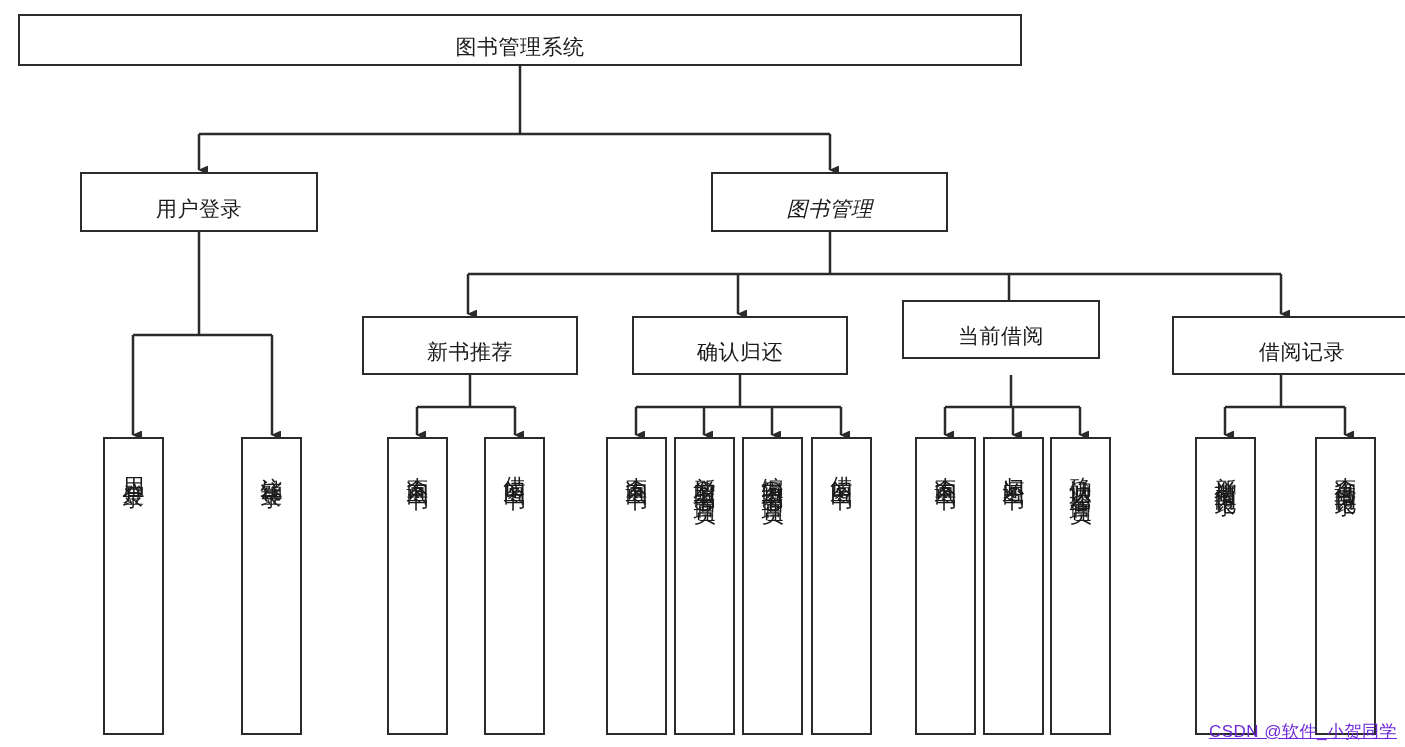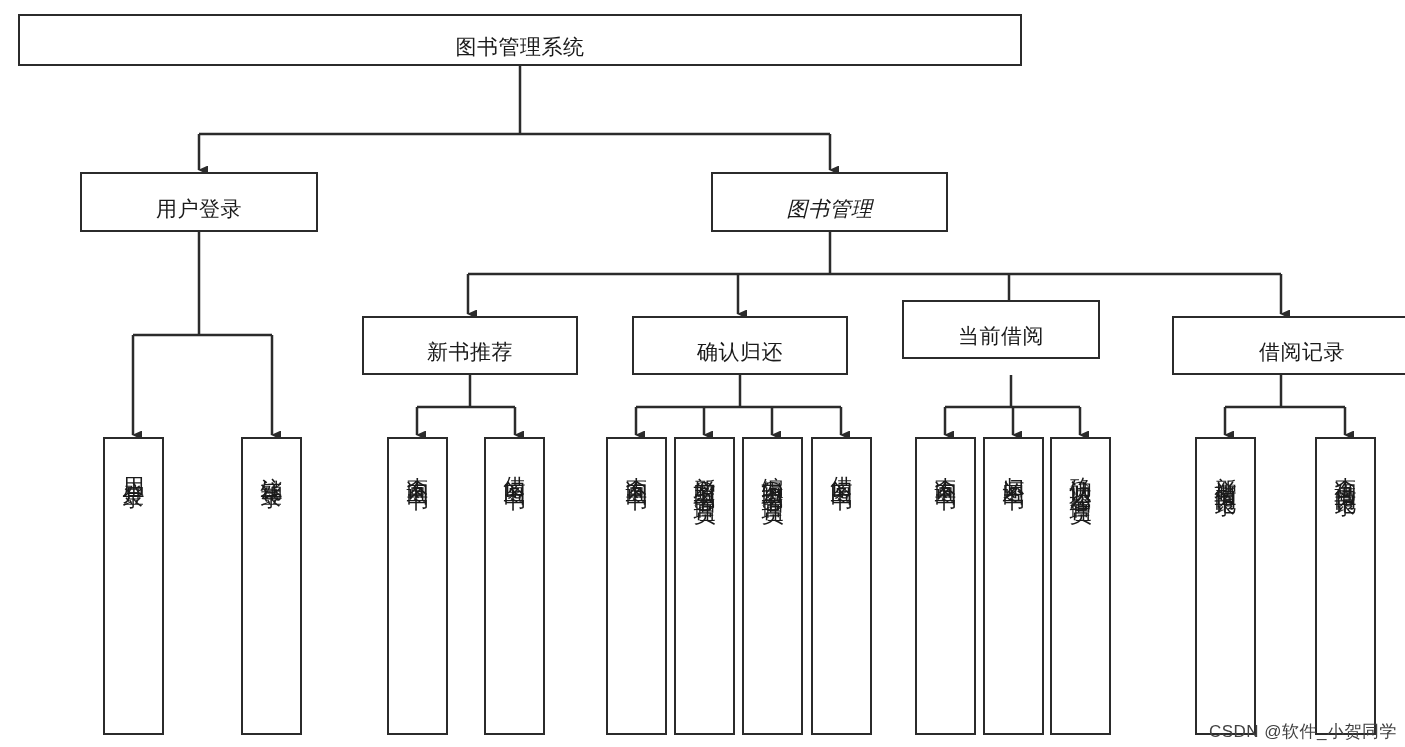--- a/index.html
+++ b/index.html
@@ -56,25 +56,26 @@
     font-size: 22px;
     letter-spacing: 4px;
     line-height: 1;
     white-space: nowrap;
   }
   #watermark {
     position: absolute;
     right: 8px;
     bottom: 4px;
     font-size: 17px;
-    color: #404040;
+    color: #6d28d9;
     letter-spacing: 0.5px;
     pointer-events: none;
     user-select: none;
     white-space: nowrap;
+    text-decoration: underline;
   }
 </style>
 </head>
 <body>
 
 <div id="canvas">
 
   <svg id="diagram-svg" viewBox="0 0 1405 747" xmlns="http://www.w3.org/2000/svg">
     <defs>
       <marker id="arrowhead" markerWidth="9" markerHeight="10" refX="4.5" refY="9" orient="auto" markerUnits="userSpaceOnUse">

